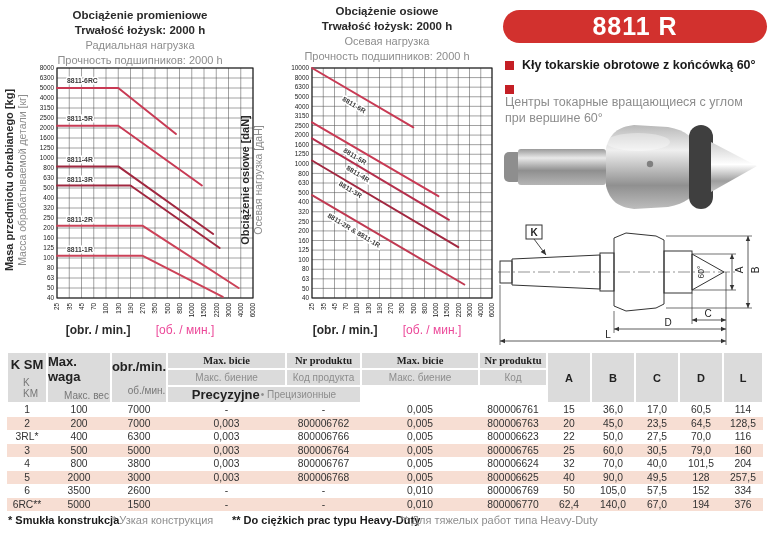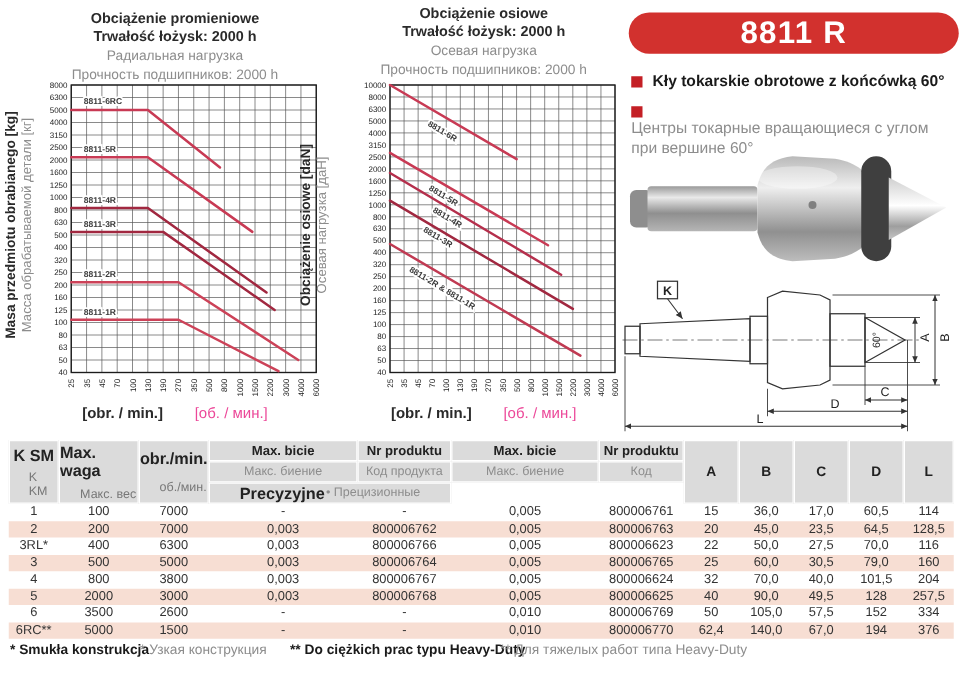--- a/index.html
+++ b/index.html
@@ -25,21 +25,21 @@
   .bullet .bt-pl{font-size:12.5px;font-weight:bold;color:#1a1a1a;line-height:15px;}
   .bullet .bt-ru{font-size:12.5px;color:#8d8d8d;line-height:16px;width:244px;}
   .photo{position:absolute;left:498px;top:116px;}
   .drawing{position:absolute;left:496px;top:224px;}
   
   .table{position:absolute;left:7px;top:352px;width:756px;
          --cols:40px 64px 56px 119px 75px 118px 68px 44px 44px 44px 44px 40px;}
   .thead{display:grid;grid-template-columns:var(--cols);grid-template-rows:17px 17px 17px;}
   .hc{background:#dbdbdb;border:1px solid #fff;display:flex;align-items:center;justify-content:center;
       font-size:10px;color:#8d8d8d;overflow:hidden;}
-  .hc.plb{font-weight:bold;font-size:10.5px;color:#222;}
+  .hc.plb{font-weight:bold;font-size:10.5px;color:#222;font-family:Liberation Serif, serif;}
   .hc.stack{flex-direction:column;justify-content:space-around;padding:1px 0;}
   .hc.stack .top{font-weight:bold;font-size:13px;color:#222;}
   .hc.stack .bot{font-size:10px;color:#777;padding-left:15px;}
   .hc.band .bpl{font-weight:bold;font-size:13px;color:#222;}
   .hc.band .bru{font-size:10px;color:#8d8d8d;margin-left:1px;}
   .hc.dim{font-weight:bold;font-size:11px;color:#222;}
   .trow{display:grid;grid-template-columns:var(--cols);height:13.5px;}
   .trow.alt{background:#f7ded3;}
   .tcell{text-align:center;font-size:10.3px;color:#333;line-height:13.5px;overflow:hidden;}
   .fnote{position:absolute;top:514px;font-size:11px;white-space:nowrap;}

